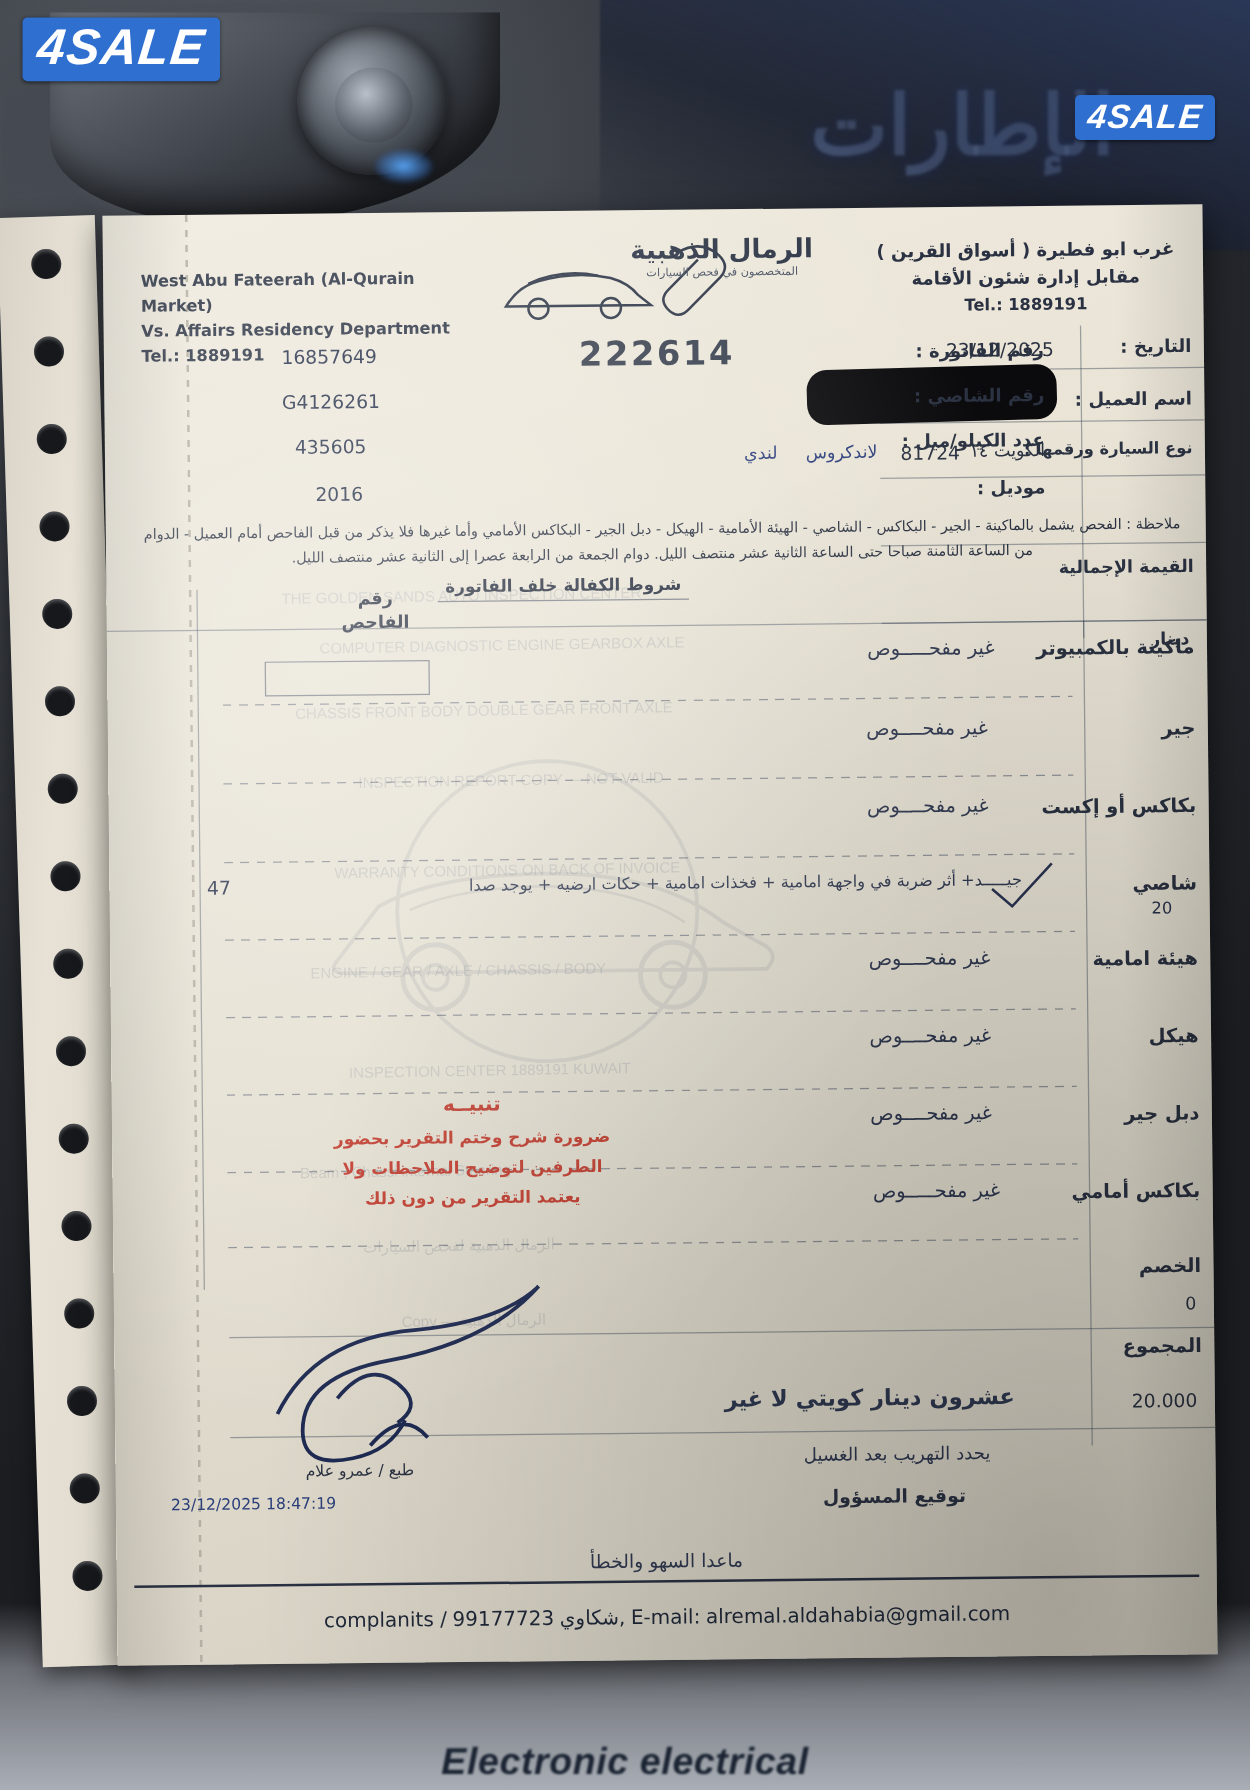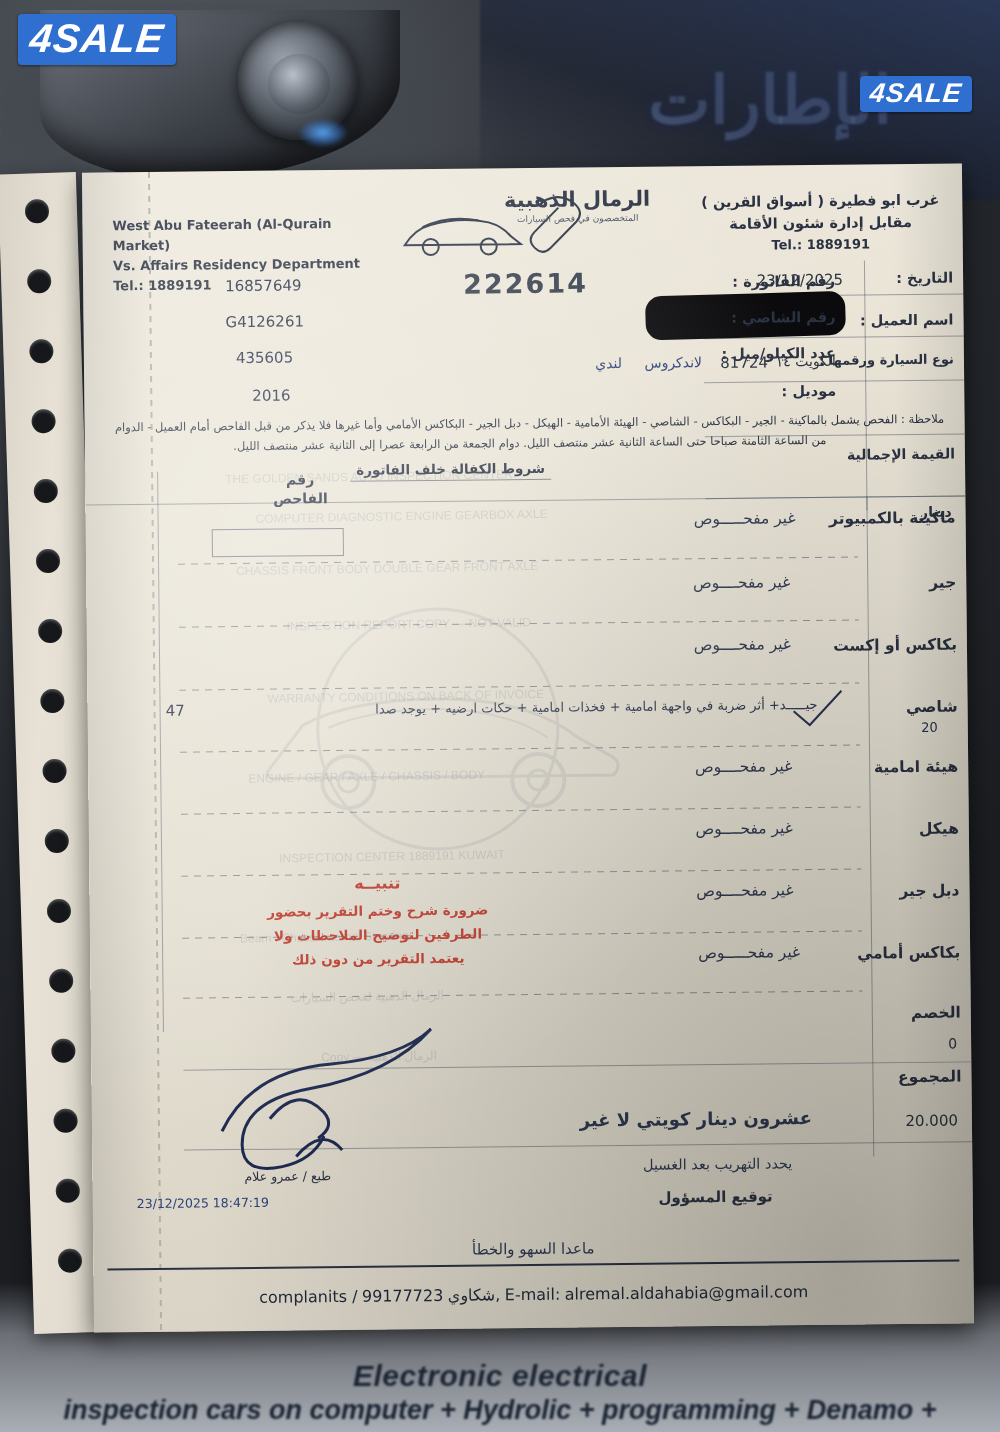--- a/index.html
+++ b/index.html
@@ -176,21 +176,20 @@
 
 <div class="photo">
   <div class="dash-shape"></div>
   <div class="knob"></div>
   <div class="knob2"></div>
   <div class="blue-glow"></div>
   <div class="arabic-sign">الإطارات</div>
   <div class="bottom-blur"></div>
   <div class="bottom-text">
     <div class="l1">Electronic electrical</div>
-    <div class="l2">inspection cars on computer + Hydrolic + programming + Denamo +</div>
   </div>
 </div>
 
 <div class="paper-wrap">
   <div class="feed">
     <div class="hole" style="top:26px"></div>
     <div class="hole" style="top:96px"></div>
     <div class="hole" style="top:166px"></div>
     <div class="hole" style="top:236px"></div>
     <div class="hole" style="top:306px"></div>

